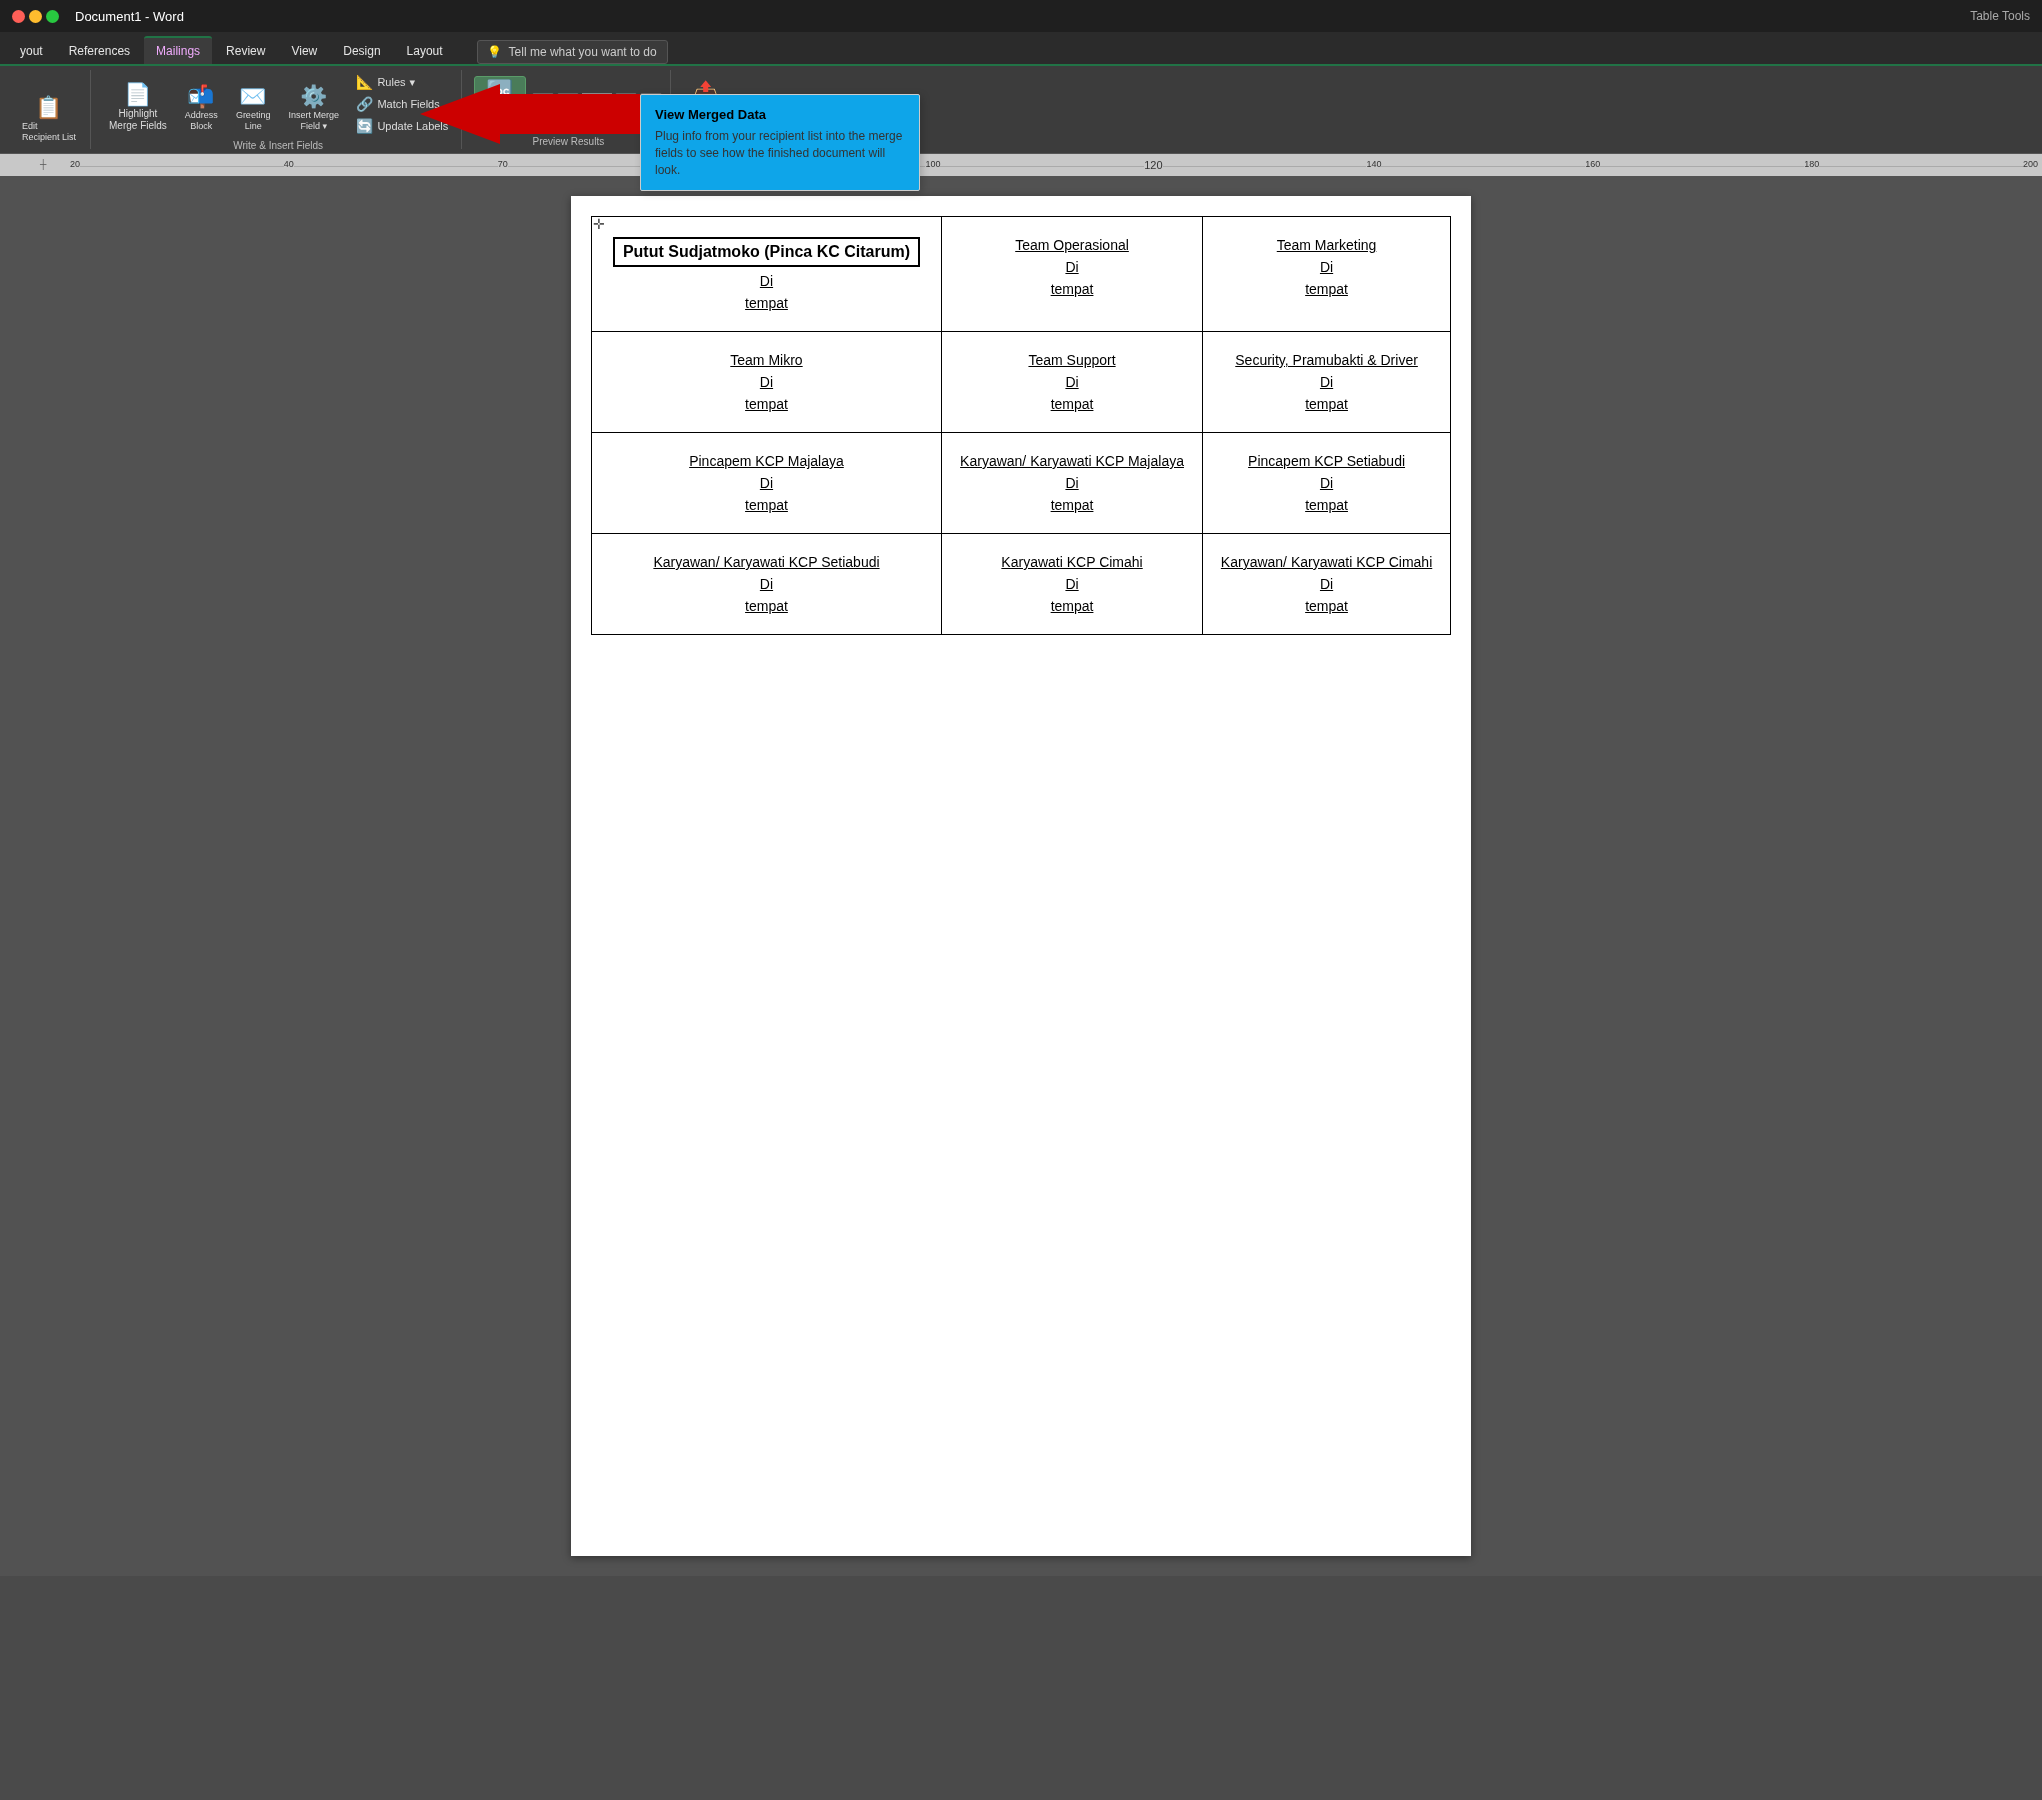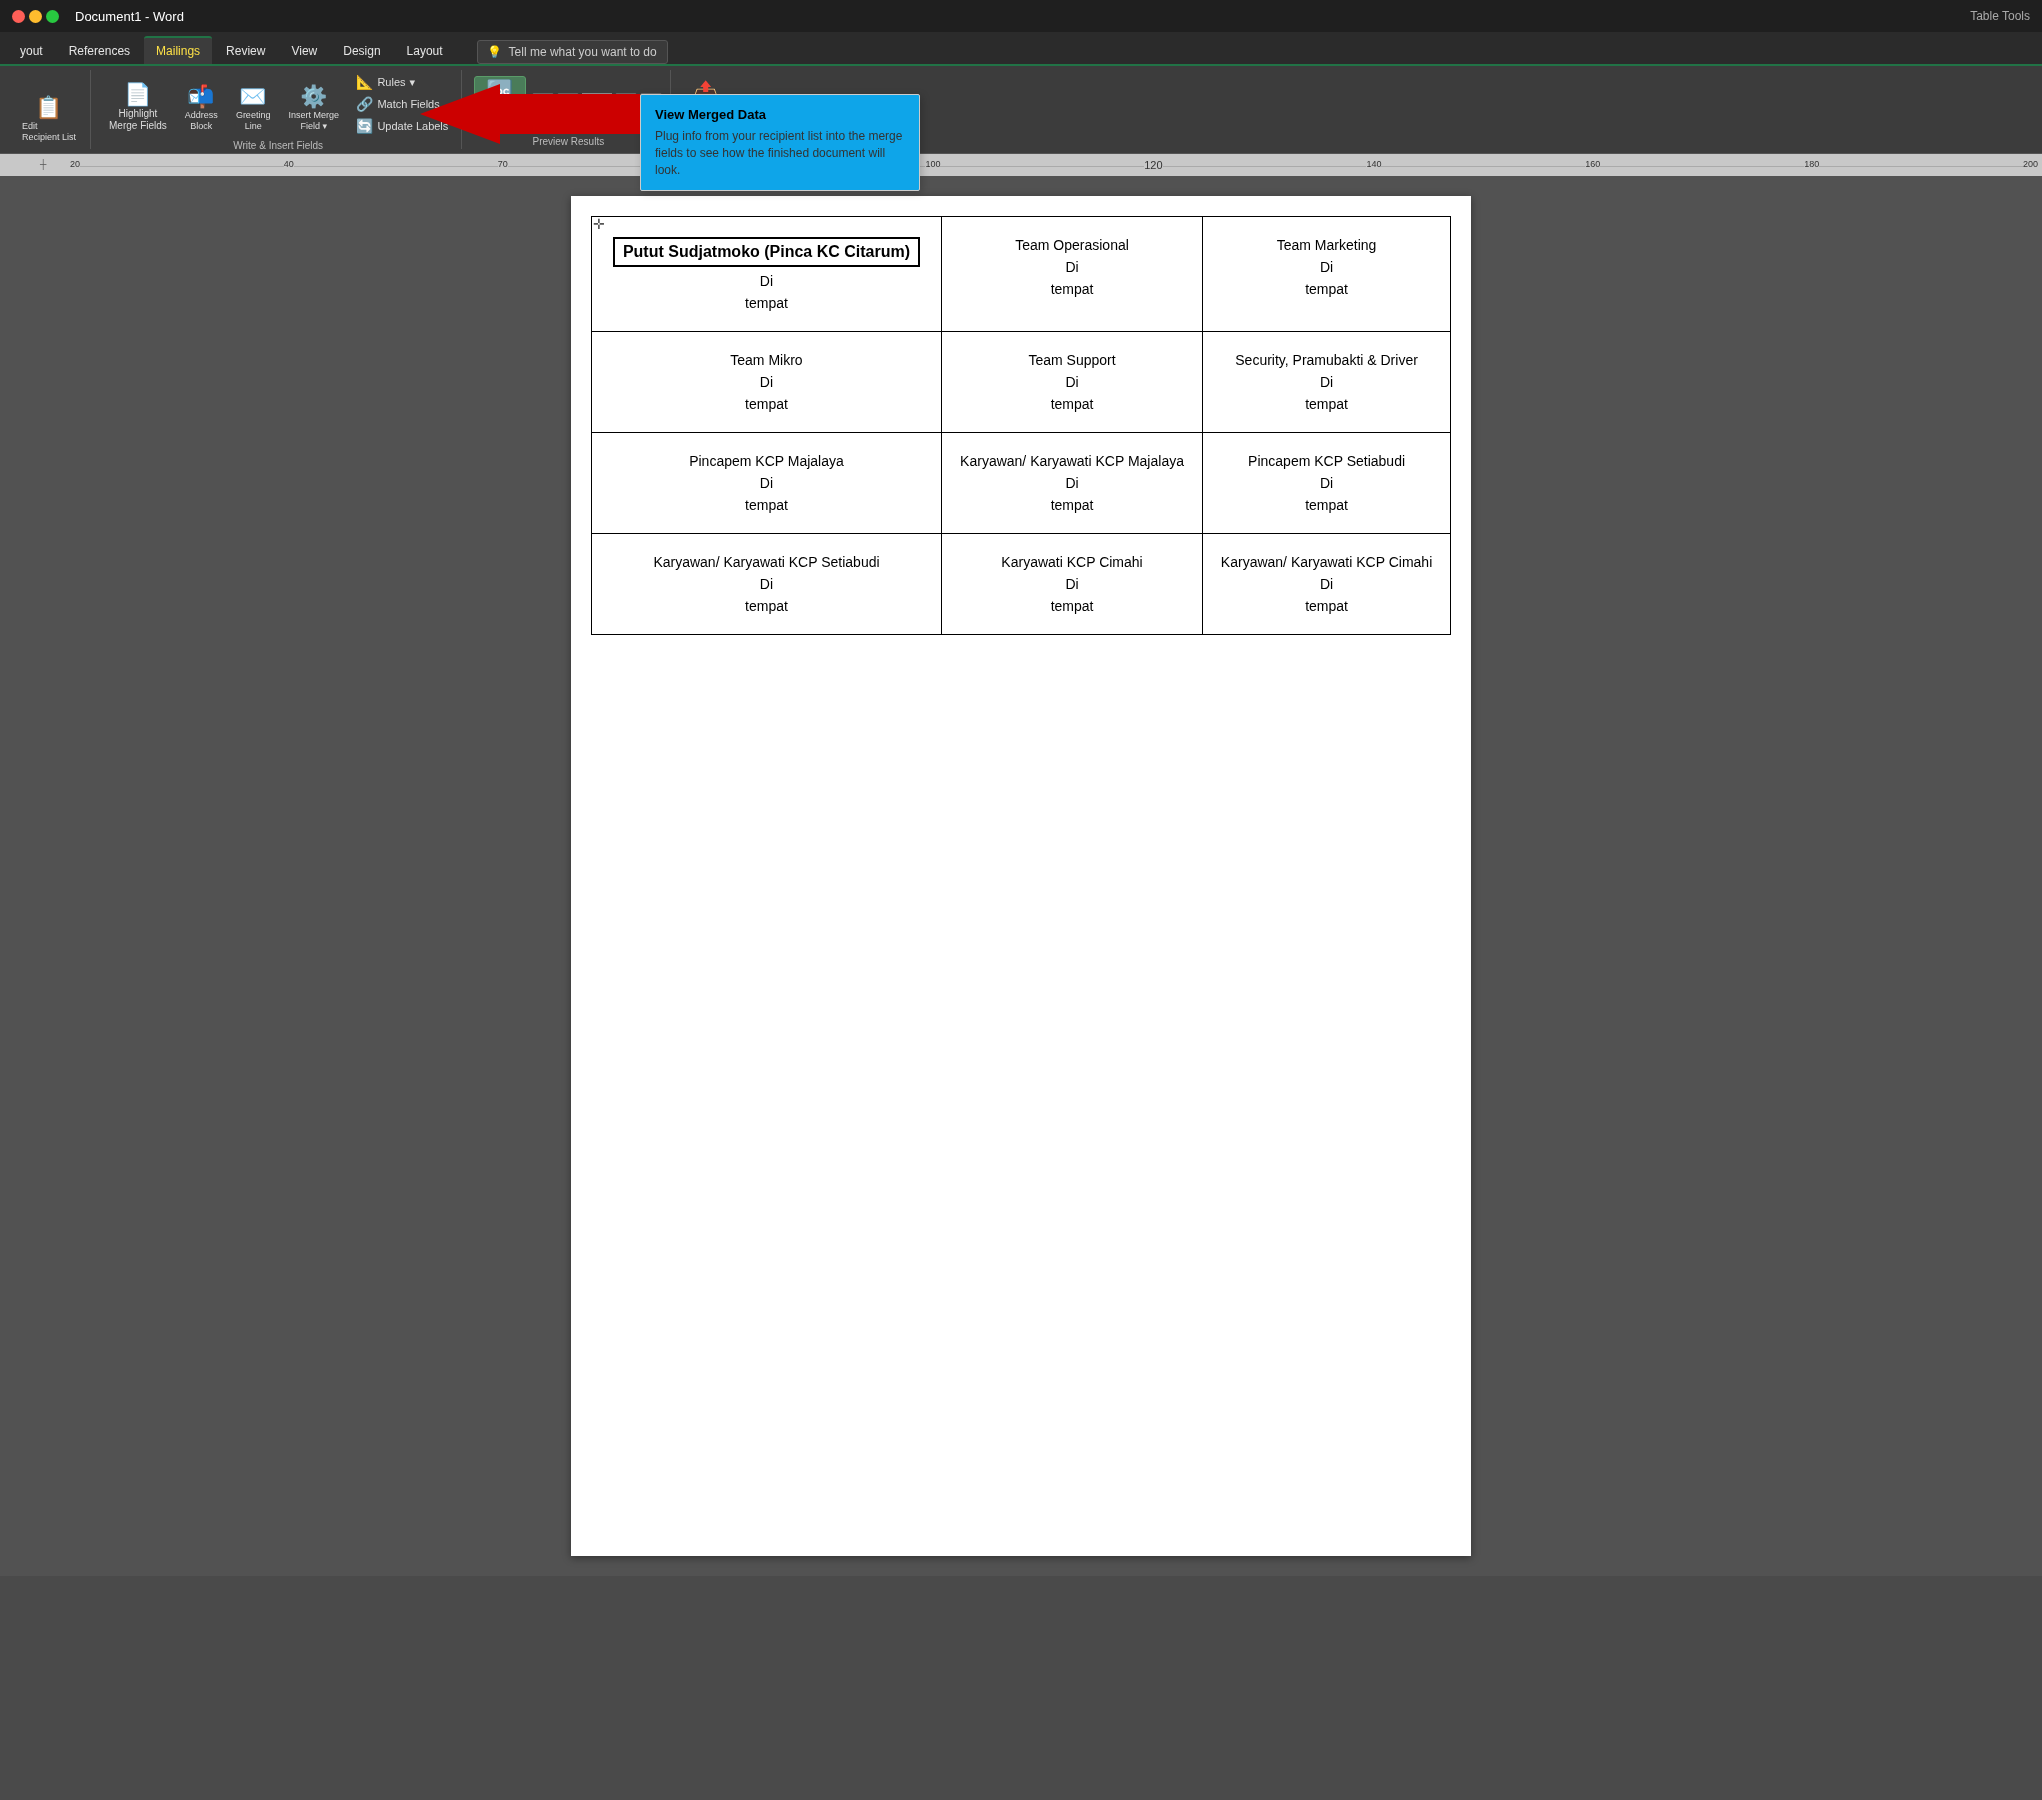--- a/index.html
+++ b/index.html
@@ -41,21 +41,21 @@
     .ribbon-tab {
       color: #e5e5e5;
       font-size: 12px;
       padding: 6px 12px;
       cursor: pointer;
       border-radius: 3px 3px 0 0;
       background: transparent;
     }
     .ribbon-tab.active {
       background: #3c3c3c;
-      color: #fde047;
+      color: #f0abfc;
       border-top: 2px solid #217346;
     }
     .tell-me {
       display: flex;
       align-items: center;
       gap: 6px;
       color: #ccc;
       font-size: 12px;
       margin-left: 20px;
       padding: 4px 10px;
@@ -210,20 +210,21 @@
       min-height: 120px;
     }
     .cell-content {
       display: flex;
       flex-direction: column;
       align-items: center;
       gap: 6px;
     }
     .cell-text {
       font-size: 14px;
+      text-decoration: underline;
     }
 
     
     .tooltip-box {
       position: absolute;
       top: 48px;
       left: 560px;
       background: #0ea5e9;
       border: 1px solid #ccc;
       padding: 12px 14px;

